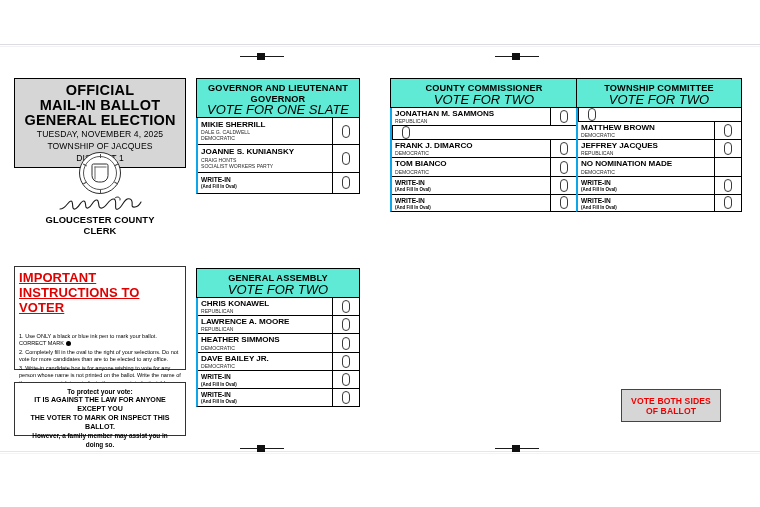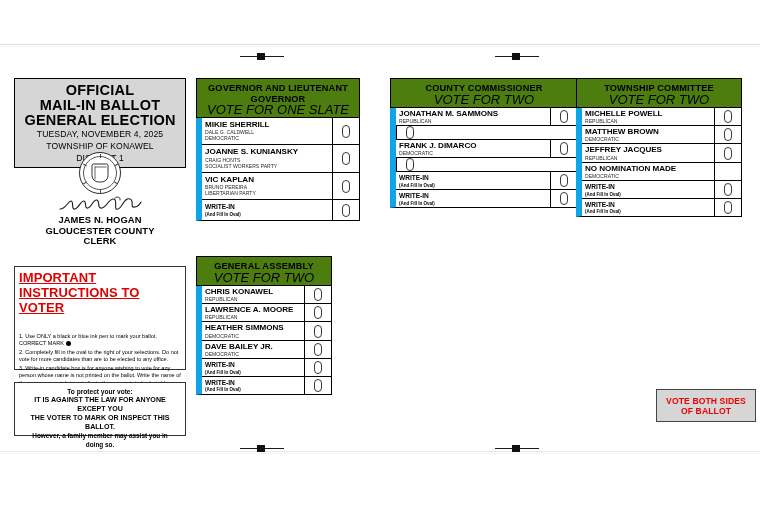--- a/index.html
+++ b/index.html
@@ -138,34 +138,34 @@
   .protect-l1 { font-size: 6.6px; font-weight: bold; line-height: 8.4px; }
   .protect-l2 { font-size: 7.1px; font-weight: bold; line-height: 9px; }
   .protect-l3 { font-size: 6.4px; font-weight: bold; line-height: 8.4px; }
 
   
   .contest {
     position: absolute;
     box-sizing: border-box;
   }
   .contest-head {
-    background: #4d7c0f;
+    background: #5eead4;
     border: 1px solid #000;
     box-sizing: border-box;
     text-align: center;
     padding: 4px 2px 3px 2px;
   }
   .contest-title {
     font-size: 9.2px; font-weight: bold; line-height: 10.5px; letter-spacing: .15px;
   }
   .contest-sub {
     font-size: 13px; font-style: italic; line-height: 9px; margin-top: 1px;
   }
   .cand-list {
-    border-left: 6px solid #0ea5e9;
+    border-left: 2px solid #0ea5e9;
     border-right: 1px solid #000;
     border-bottom: 1px solid #000;
     box-sizing: border-box;
     background: #86efac;
   }
   .cand-row {
     display: flex;
     align-items: stretch;
     border-bottom: 1px solid #000;
     box-sizing: border-box;
@@ -202,21 +202,21 @@
     border: 1px solid #3a3a3a;
     border-radius: 4px;
     background: #fff;
   }
 
   
   .slate .cand-info { padding: 2px 3px 3px 3px; }
 
   .vote-both {
     position: absolute;
-    left: 656px; top: 389px;
+    left: 621px; top: 389px;
     width: 100px; height: 33px;
     background: #d6d6d6;
     border: 1px solid #444;
     box-sizing: border-box;
     display: flex; align-items: center; justify-content: center;
     text-align: center;
   }
   .vote-both span {
     color: #ee0000; font-weight: bold; font-size: 8.6px; line-height: 10px;
     letter-spacing: .1px;
@@ -245,41 +245,40 @@
 <div class="regmark" style="left:495px; top:444px;">
   <div class="bar"></div>
     <div class="blk"></div>
 </div>
 
 <div class="header-box">
   <div class="l1">OFFICIAL</div>
   <div class="l1">MAIL-IN BALLOT</div>
   <div class="l1">GENERAL ELECTION</div>
   <div class="l2">TUESDAY, NOVEMBER 4, 2025</div>
-  <div class="l2">TOWNSHIP OF KONAWEL</div>
+  <div class="l2">TOWNSHIP OF JACQUES</div>
   <div class="l2">DISTRICT 1</div>
 </div>
 
 <div class="seal-wrap">
   <div class="seal">
     <div class="tick" style="transform:rotate(0deg); transform-origin:50% 20px;"></div>
     <div class="tick" style="transform:rotate(60deg); transform-origin:50% 20px;"></div>
     <div class="tick" style="transform:rotate(120deg); transform-origin:50% 20px;"></div>
     <div class="tick" style="transform:rotate(180deg); transform-origin:50% 20px;"></div>
     <div class="tick" style="transform:rotate(240deg); transform-origin:50% 20px;"></div>
     <div class="tick" style="transform:rotate(300deg); transform-origin:50% 20px;"></div>
     <div class="shield"></div>
   </div>
   <div class="signature">
     <svg width="86" height="18" viewBox="0 0 86 18" aria-hidden="true">
       <path d="M3 13 C9 13 11 5 14 5 C17 5 14 14 18 13 C22 12 24 4 27 5 C30 6 27 13 31 12 C35 11 36 3 40 4 C43 5 40 13 45 12 C50 11 52 2 57 3 C61 4 56 15 61 13 C66 11 67 1 73 3 C78 5 72 12 78 11 C81 10.5 83 8 84 6" fill="none" stroke="#1a1a1a" stroke-width="1.1" stroke-linecap="round"></path>
       <path d="M58 2 C60 0 64 1 63 4" fill="none" stroke="#1a1a1a" stroke-width="1" stroke-linecap="round"></path>
     </svg>
   </div>
-  <div class="clerk-name">JAMES N. HOGAN</div>
   <div class="clerk-name">GLOUCESTER COUNTY</div>
   <div class="clerk-name">CLERK</div>
 </div>
 
 <div class="instr-box">
   <div class="instr-title">IMPORTANT INSTRUCTIONS TO VOTER</div>
   <p class="instr-p">
     <span>1.  Use ONLY a black or blue ink pen to mark your ballot.</span><br>
     <span>CORRECT MARK</span><span class="mark-dot"></span>
   </p>
@@ -315,42 +314,32 @@
       <div class="cand-row slate">
         <div class="cand-info">
           <div class="cand-name">JOANNE S. KUNIANSKY</div>
           <div class="cand-run">CRAIG HONTS</div>
           <div class="cand-party">SOCIALIST WORKERS PARTY</div>
         </div>
         <div class="oval-cell">
           <div class="oval"></div>
         </div>
       </div>
-      <div class="cand-row slate">
-        <div class="cand-info">
-          <div class="cand-name">VIC KAPLAN</div>
-          <div class="cand-run">BRUNO PEREIRA</div>
-          <div class="cand-party">LIBERTARIAN PARTY</div>
-        </div>
-        <div class="oval-cell">
-          <div class="oval"></div>
-        </div>
-      </div>
       <div class="cand-row writein slate">
         <div class="cand-info">
           <div class="cand-name">WRITE-IN</div>
           <div class="cand-sub">(And Fill In Oval)</div>
         </div>
         <div class="oval-cell">
           <div class="oval"></div>
         </div>
       </div>
     </div>
   </div>
-<div id="contest-general-assembly" class="contest" style="left:196px; top:256px; width:136px;">
+<div id="contest-general-assembly" class="contest" style="left:196px; top:268px; width:164px;">
     <div class="contest-head">
       <div class="contest-title">GENERAL ASSEMBLY</div>
       <div class="contest-sub">VOTE FOR TWO</div>
     </div>
     <div class="cand-list">
       <div class="cand-row">
         <div class="cand-info">
           <div class="cand-name">CHRIS KONAWEL</div>
           <div class="cand-party">REPUBLICAN</div>
         </div>
@@ -428,20 +417,24 @@
       <div class="cand-row">
         <div class="cand-info">
           <div class="cand-name">FRANK J. DIMARCO</div>
           <div class="cand-party">DEMOCRATIC</div>
         </div>
         <div class="oval-cell">
           <div class="oval"></div>
         </div>
       </div>
       <div class="cand-row">
+        <div class="cand-info">
+          <div class="cand-name">TOM BIANCO</div>
+          <div class="cand-party">DEMOCRATIC</div>
+        </div>
         <div class="oval-cell">
           <div class="oval"></div>
         </div>
       </div>
       <div class="cand-row writein">
         <div class="cand-info">
           <div class="cand-name">WRITE-IN</div>
           <div class="cand-sub">(And Fill In Oval)</div>
         </div>
         <div class="oval-cell">
@@ -459,24 +452,20 @@
       </div>
     </div>
   </div>
 <div id="contest-township-committee" class="contest" style="left:576px; top:78px; width:166px;">
     <div class="contest-head">
       <div class="contest-title">TOWNSHIP COMMITTEE</div>
       <div class="contest-sub">VOTE FOR TWO</div>
     </div>
     <div class="cand-list">
       <div class="cand-row">
-        <div class="cand-info">
-          <div class="cand-name">MICHELLE POWELL</div>
-          <div class="cand-party">REPUBLICAN</div>
-        </div>
         <div class="oval-cell">
           <div class="oval"></div>
         </div>
       </div>
       <div class="cand-row">
         <div class="cand-info">
           <div class="cand-name">MATTHEW BROWN</div>
           <div class="cand-party">DEMOCRATIC</div>
         </div>
         <div class="oval-cell">

